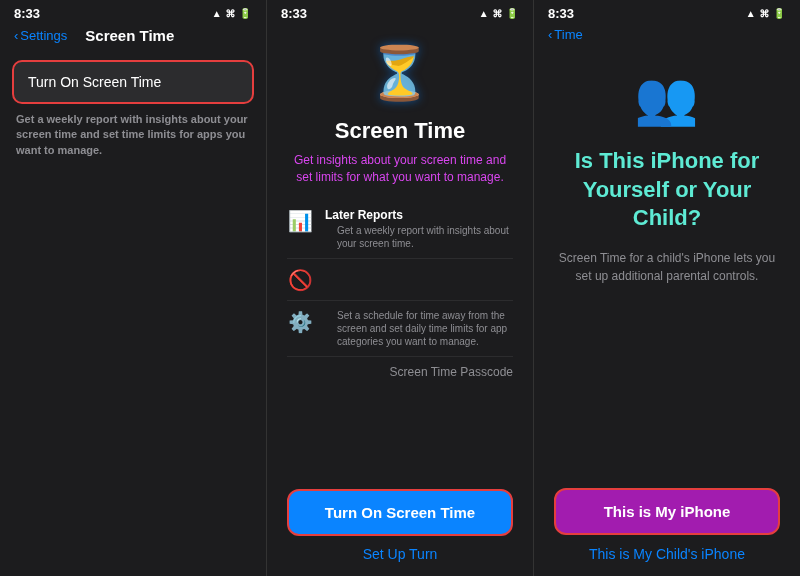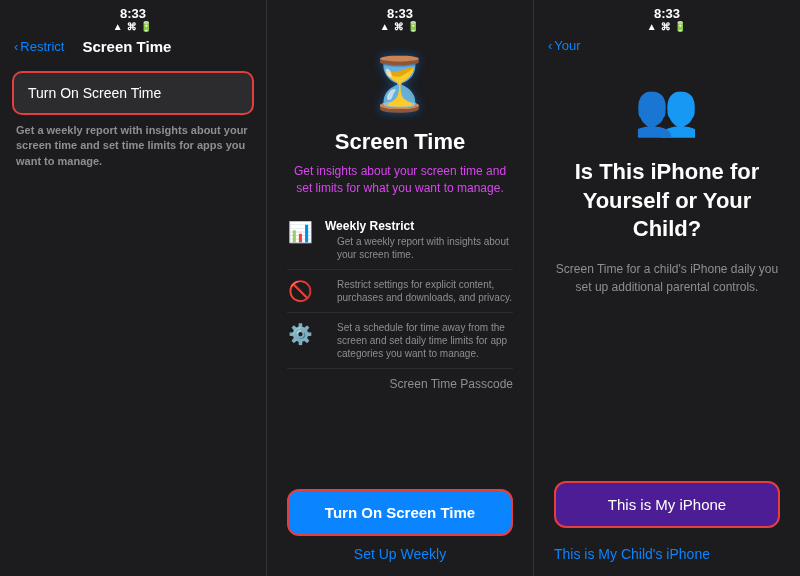--- a/index.html
+++ b/index.html
@@ -23,21 +23,20 @@
 
     
     .status-bar {
       display: flex;
       justify-content: space-between;
       align-items: center;
       padding: 6px 14px 2px;
       font-size: 11px;
       color: #fff;
       font-weight: 600;
-      flex-direction: column;
     }
     .status-time { font-size: 13px; font-weight: 700; }
     .status-icons { display: flex; align-items: center; gap: 4px; font-size: 10px; }
 
     
     .panel1 { background: #1c1c1e; }
     .panel1 .nav-bar {
       display: flex;
       align-items: center;
       padding: 4px 14px 6px;
@@ -179,55 +178,55 @@
       align-items: center;
       padding: 10px 20px 0;
       flex: 1;
     }
     .people-icon {
       font-size: 52px;
       color: #0a84ff;
       margin: 10px 0 18px;
     }
     .panel3-title {
-      color: #ffffff;
+      color: #5eead4;
       font-size: 22px;
       font-weight: 700;
       text-align: center;
       line-height: 1.3;
       margin-bottom: 16px;
     }
     .panel3-desc {
       color: #8e8e93;
       font-size: 12px;
       text-align: center;
       line-height: 1.5;
       margin-bottom: 30px;
     }
     .panel3-footer {
       padding: 10px 20px 14px;
       width: 100%;
     }
     .my-iphone-btn {
-      background: #4c1d95;
+      background: #a21caf;
       border: 2px solid #e53e3e;
       border-radius: 12px;
       color: #fff;
       font-size: 15px;
-      font-weight: 400;
+      font-weight: 700;
       padding: 13px;
       width: 100%;
       text-align: center;
       cursor: pointer;
-      margin-bottom: 18px;
+      margin-bottom: 11px;
     }
     .childs-iphone {
       color: #0a84ff;
       font-size: 14px;
-      text-align: left;
+      text-align: center;
       cursor: pointer;
     }
 
     .panel-body {
       display: flex;
       flex-direction: column;
       flex: 1;
       overflow: hidden;
     }
   </style>
@@ -240,21 +239,21 @@
     <div class="status-icons">
       <span>▲</span>
       <span>⌘</span>
       <span>🔋</span>
     </div>
   </div>
   <div class="panel-body">
     <div class="nav-bar">
       <span class="back-link">
         <span>‹</span>
-        <span>Restrict</span>
+        <span>Settings</span>
       </span>
       <span class="nav-title">Screen Time</span>
     </div>
     <div class="content">
       <button class="turn-on-btn">Turn On Screen Time</button>
       <p class="panel1-desc">Get a weekly report with insights about your screen time and set time limits for apps you want to manage.</p>
     </div>
   </div>
 </div>
 
@@ -269,65 +268,64 @@
   </div>
   <div class="panel-body">
     <div class="content">
       <div class="hourglass-icon">⏳</div>
       <div class="panel2-title">Screen Time</div>
       <div class="panel2-subtitle">Get insights about your screen time and set limits for what you want to manage.</div>
       <div class="feature-list">
         <div class="feature-item">
           <div class="feature-icon">📊</div>
           <div class="feature-text">
-            <div class="feature-title">Weekly Restrict</div>
+            <div class="feature-title">Later Reports</div>
             <div class="feature-desc">Get a weekly report with insights about your screen time.</div>
           </div>
         </div>
         <div class="feature-item">
           <div class="feature-icon">🚫</div>
           <div class="feature-text">
-            <div class="feature-desc">Restrict settings for explicit content, purchases and downloads, and privacy.</div>
           </div>
         </div>
         <div class="feature-item">
           <div class="feature-icon">⚙️</div>
           <div class="feature-text">
             <div class="feature-desc">Set a schedule for time away from the screen and set daily time limits for app categories you want to manage.</div>
           </div>
         </div>
         <div class="passcode-row">Screen Time Passcode</div>
       </div>
     </div>
     <div class="panel2-footer">
       <button class="blue-button">Turn On Screen Time</button>
-      <div class="setup-later">Set Up Weekly</div>
+      <div class="setup-later">Set Up Turn</div>
     </div>
   </div>
 </div>
 
 <div class="phone-panel panel3">
   <div class="status-bar">
     <span class="status-time">8:33</span>
     <div class="status-icons">
       <span>▲</span>
       <span>⌘</span>
       <span>🔋</span>
     </div>
   </div>
   <div class="panel-body">
     <div class="nav-bar">
       <span class="back-link">
         <span>‹</span>
-        <span>Your</span>
+        <span>Time</span>
       </span>
     </div>
     <div class="content">
       <div class="people-icon">👥</div>
       <div class="panel3-title">Is This iPhone for Yourself or Your Child?</div>
-      <div class="panel3-desc">Screen Time for a child's iPhone daily you set up additional parental controls.</div>
+      <div class="panel3-desc">Screen Time for a child's iPhone lets you set up additional parental controls.</div>
     </div>
     <div class="panel3-footer">
       <button class="my-iphone-btn">This is My iPhone</button>
       <div class="childs-iphone">This is My Child's iPhone</div>
     </div>
   </div>
 </div>
 
 </body></html>

